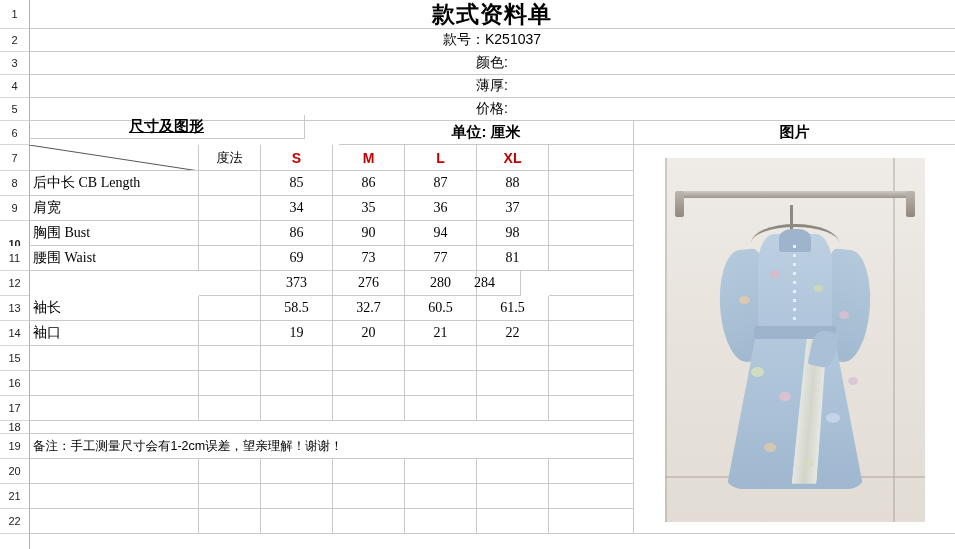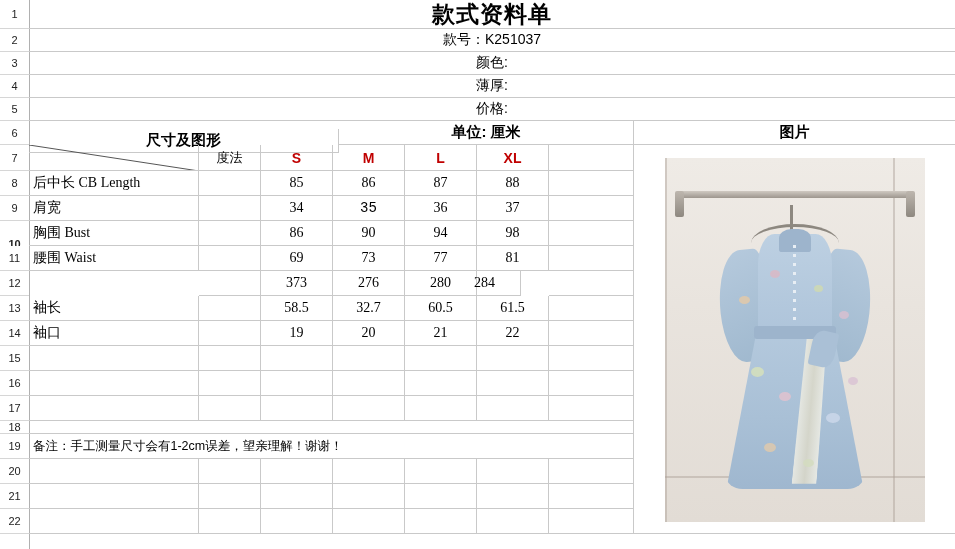--- a/index.html
+++ b/index.html
@@ -172,21 +172,21 @@
     <div class="cell c-center subhead" style="left:0;top:29px;width:926px;height:23px;border-right:none;">
         <span><span>款号：</span><span>K251037</span></span>
       </div>
 
     <div class="cell c-center subhead" style="left:0;top:52px;width:926px;height:23px;border-right:none;">颜色:</div>
 
     <div class="cell c-center subhead" style="left:0;top:75px;width:926px;height:23px;border-right:none;">薄厚:</div>
 
     <div class="cell c-center subhead" style="left:0;top:98px;width:926px;height:23px;border-right:none;">价格:</div>
 
-    <div class="cell c-center sec-head" style="left:0;top:129px;width:310px;height:24px;">尺寸及图形</div>
+    <div class="cell c-center sec-head" style="left:0;top:115px;width:276px;height:24px;text-decoration:underline;">尺寸及图形</div>
     <div class="cell c-center sec-head" style="left:310px;top:121px;width:295px;height:24px;">单位: 厘米</div>
     <div class="cell c-center sec-head" style="left:605px;top:121px;width:321px;height:24px;border-right:none;">图片</div>
 
     <div class="diag" style="left:0;top:145px;width:170px;height:26px;">
       <svg width="170" height="26">
         <line x1="0" y1="0" x2="170" y2="26" stroke="#555" stroke-width="1"></line>
       </svg>
     </div>
     <div class="cell" style="left:0;top:145px;width:170px;height:26px;"></div>
 
@@ -201,21 +201,21 @@
     <div class="cell" style="left:170px;top:171px;width:62px;height:25px;"></div>
     <div class="cell c-center num" style="left:232px;top:171px;width:72px;height:25px;">85</div>
     <div class="cell c-center num" style="left:304px;top:171px;width:72px;height:25px;">86</div>
     <div class="cell c-center num" style="left:376px;top:171px;width:72px;height:25px;">87</div>
     <div class="cell c-center num" style="left:448px;top:171px;width:72px;height:25px;">88</div>
     <div class="cell" style="left:520px;top:171px;width:85px;height:25px;"></div>
 
     <div class="cell c-left measure" style="left:0;top:196px;width:170px;height:25px;">肩宽</div>
     <div class="cell" style="left:170px;top:196px;width:62px;height:25px;"></div>
     <div class="cell c-center num" style="left:232px;top:196px;width:72px;height:25px;">34</div>
-    <div class="cell c-center num" style="left:304px;top:196px;width:72px;height:25px;font-family:Liberation Mono, monospace;">35</div>
+    <div class="cell c-center num" style="left:304px;top:196px;width:72px;height:25px;">35</div>
     <div class="cell c-center num" style="left:376px;top:196px;width:72px;height:25px;">36</div>
     <div class="cell c-center num" style="left:448px;top:196px;width:72px;height:25px;">37</div>
     <div class="cell" style="left:520px;top:196px;width:85px;height:25px;"></div>
 
     <div class="cell c-left measure" style="left:0;top:221px;width:170px;height:25px;">胸围 Bust</div>
     <div class="cell" style="left:170px;top:221px;width:62px;height:25px;"></div>
     <div class="cell c-center num" style="left:232px;top:221px;width:72px;height:25px;">86</div>
     <div class="cell c-center num" style="left:304px;top:221px;width:72px;height:25px;">90</div>
     <div class="cell c-center num" style="left:376px;top:221px;width:72px;height:25px;">94</div>
     <div class="cell c-center num" style="left:448px;top:221px;width:72px;height:25px;">98</div>

